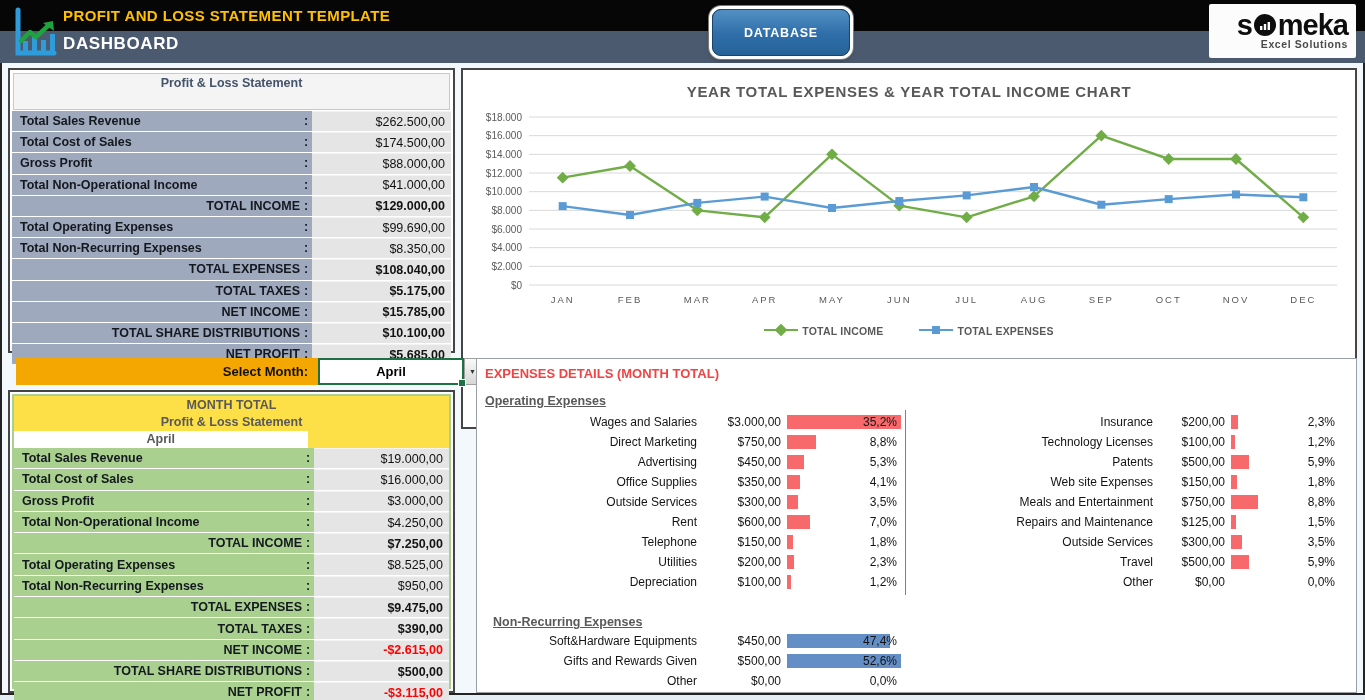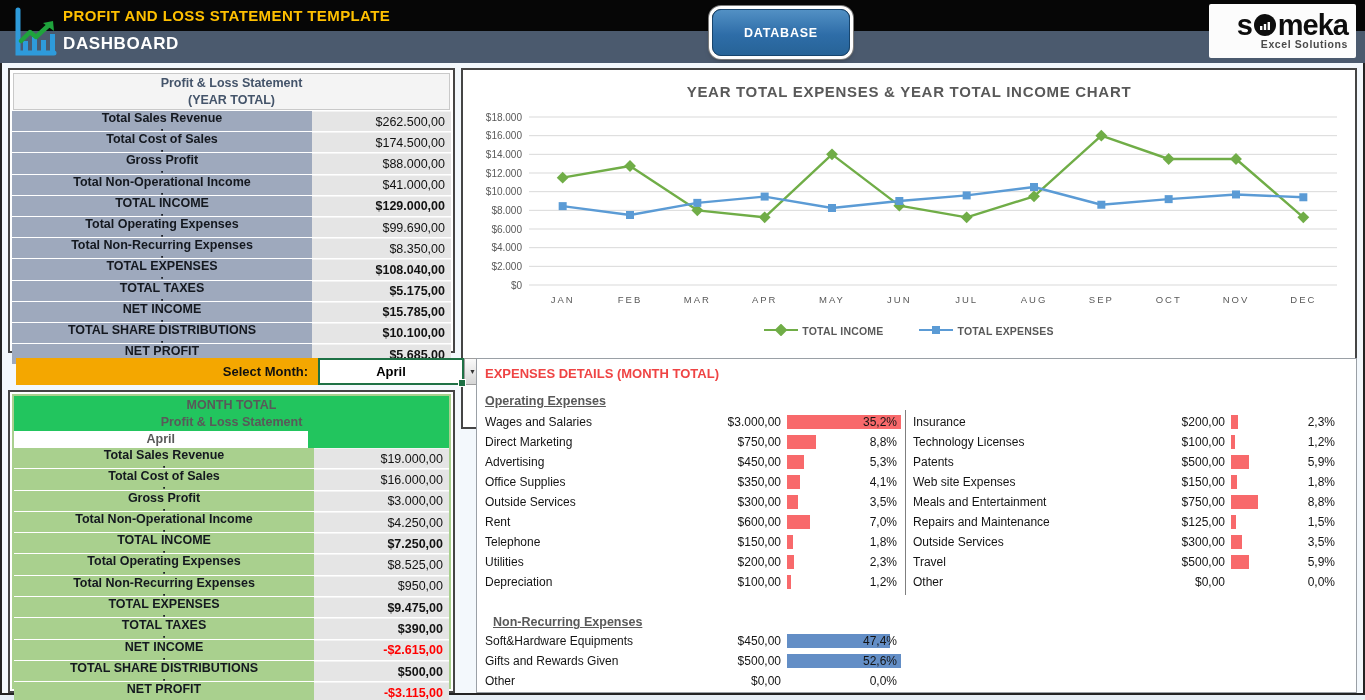--- a/index.html
+++ b/index.html
@@ -33,32 +33,32 @@
   #year-panel{left:8px;top:68px;width:447px;height:285px;border:2px solid #454545;padding:2px;}
   #chart-panel{left:461px;top:68px;width:896px;height:361px;border:2px solid #454545;}
   #month-panel{left:8px;top:390px;width:447px;height:303px;border:2px solid #454545;padding:2px;}
   #exp-panel{left:476px;top:358px;width:881px;height:335px;border:1px solid #9AA0A6;}
   
   .tbl-head{height:34px;margin:1px;background:#F4F4F4;border:1px solid #C9C9C9;color:#44546A;
             font-weight:700;font-size:12.5px;text-align:center;line-height:16.5px;padding-top:1px;}
   .trow{display:flex;height:20.2px;border-top:1px solid #fff;}
   .rows .trow:first-child{border-top:none;}
   .lblcell{width:300px;background:#9EA9BD;display:flex;align-items:center;color:#14181F;
-           font-size:12.5px;font-weight:600;box-sizing:border-box;flex-direction:column;}
+           font-size:12.5px;font-weight:600;padding-left:8px;box-sizing:border-box;}
   .lblcell .txt{flex:1;}
   .colon{width:12px;text-align:center;}
   .valcell{flex:1;background:#e5e5e5;display:flex;align-items:center;justify-content:flex-end;
            padding-right:6px;font-size:12.5px;font-weight:500;color:#121212;border-top:1px solid #F3F3F3;}
   .trow.total .lblcell{font-weight:700;}
   .trow.total .txt{text-align:right;}
   .trow.total .valcell{font-weight:700;}
   .valcell.neg{color:#FF0000;}
   #month-panel .inner{border:2px solid #A9D08E;height:100%;box-sizing:border-box;}
   #month-panel .lblcell{background:#A9D08E;}
-  .mt-head{background:#22c55e;color:#595959;font-weight:700;font-size:12.5px;text-align:center;
+  .mt-head{background:#fde047;color:#595959;font-weight:700;font-size:12.5px;text-align:center;
            line-height:17px;padding-top:1px;height:52px;box-sizing:border-box;}
   .mt-april{width:67.5%;background:#fff;}
   
   #select-row{position:absolute;left:16px;top:358px;height:27px;display:flex;}
   .sel-label{width:302px;background:#F4A700;text-align:right;padding-right:10px;line-height:27px;
              font-weight:700;font-size:13px;color:#101010;box-sizing:border-box;}
   .sel-value{width:146px;background:#fff;border:2px solid #1E7145;display:flex;align-items:center;
              justify-content:center;font-weight:700;font-size:13px;position:relative;box-sizing:border-box;
              cursor:pointer;}
   .sel-value::after{content:"";position:absolute;right:-4px;bottom:-4px;width:6px;height:6px;
@@ -78,21 +78,21 @@
   .exp-title{position:absolute;left:8px;top:7px;font-size:13px;font-weight:700;color:#ef4444;}
   .sec-title{position:absolute;font-size:12.5px;font-weight:700;color:#595959;text-decoration:underline;}
   #op-title{left:8px;top:35px;}
   #nr-title{left:16px;top:256px;}
   .ecol{position:absolute;}
   #op-left{left:8px;top:53px;width:414px;}
   #op-right{left:436px;top:53px;width:424px;}
   #nr-rows{left:8px;top:272px;width:414px;}
   .divider{position:absolute;left:428px;top:51px;width:1px;height:185px;background:#7F7F7F;}
   .exp-row{display:flex;height:20px;align-items:center;font-size:12px;color:#141414;}
-  .e-label{flex:0 0 212px;white-space:nowrap;overflow:hidden;}
+  .e-label{flex:0 0 212px;white-space:nowrap;overflow:hidden;text-align:right;}
   #op-right .e-label{flex:0 0 240px;}
   .e-val{flex:0 0 84px;text-align:right;padding-right:4px;font-weight:500;}
   #op-right .e-val{flex:0 0 72px;}
   .e-bar{flex:1;position:relative;height:16px;}
   .e-bar .bar{position:absolute;left:2px;top:1px;bottom:1px;}
   .e-bar .pct{position:absolute;right:2px;top:0;line-height:16px;font-size:12px;z-index:1;}
 </style>
 </head>
 <body>
 
@@ -124,21 +124,20 @@
     </div>
     <div class="brand-tag">Excel Solutions</div>
   </div>
 </div>
 
 <div class="canvas"></div>
 
 <div class="panel" id="year-panel">
   <div class="tbl-head">
     <div>Profit &amp; Loss Statement</div>
-    <div>(YEAR TOTAL)</div>
   </div>
   <div class="rows" id="year-rows">
       <div class="trow">
         <div class="lblcell">
           <span class="txt">Total Sales Revenue</span>
           <span class="colon">:</span>
         </div>
         <div class="valcell">$262.500,00</div>
       </div>
       <div class="trow">

